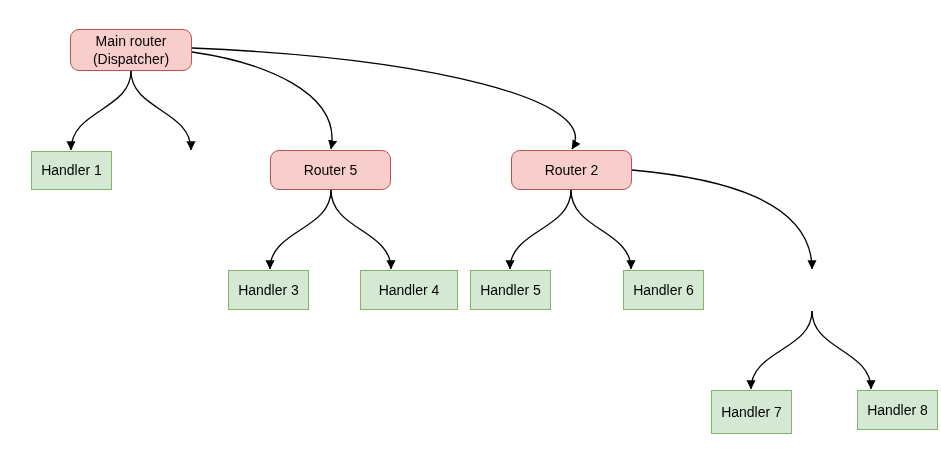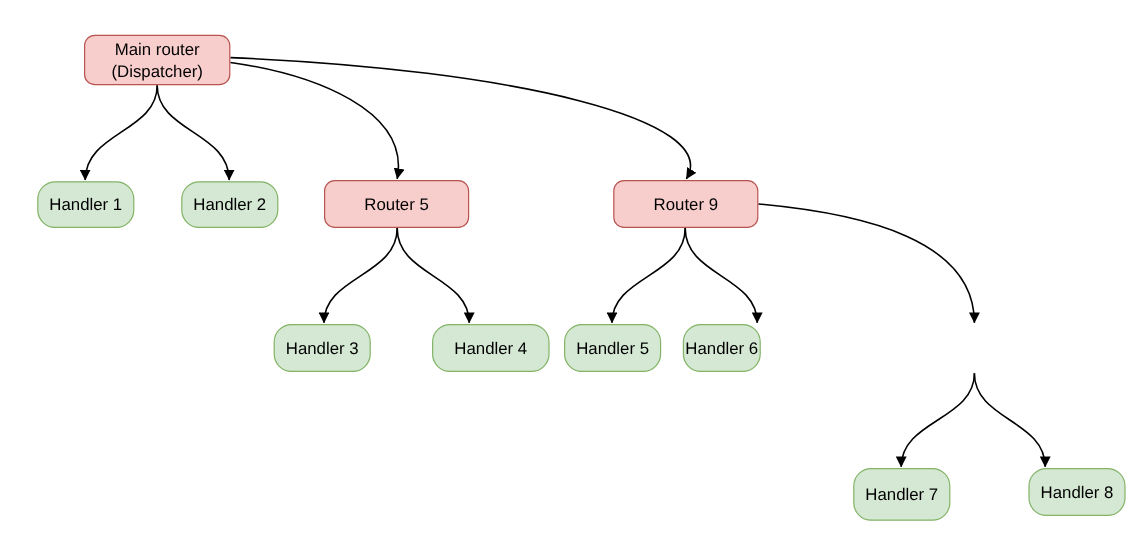--- a/index.html
+++ b/index.html
@@ -10,21 +10,21 @@
   html,body{margin:0;padding:0;background:var(--bg);}
   .canvas{
     position:relative; width:941px; height:461px; background:var(--bg);
     font-family:"Liberation Sans", sans-serif; overflow:hidden;
   }
   .edge-layer{position:absolute; left:0; top:0; width:941px; height:461px;}
   .edge-path{fill:none; stroke:var(--edge-color); stroke-width:1.3px;}
   .node{
     position:absolute; box-sizing:border-box;
     display:flex; align-items:center; justify-content:center;
-    font-size:14px; color:#000; text-align:center;border-radius:15px;
+    font-size:14px; color:#000; text-align:center;
   }
   .router{
     background:var(--router-fill);
     border:1px solid var(--router-border);
     border-radius:9px;
     justify-content:center;
   }
   .handler{
     background:var(--handler-fill);
     border:1px solid var(--handler-border);
@@ -57,45 +57,42 @@
 
   <div class="node router" style="left:70px;top:29px;width:122px;height:42px">
     <span class="node-label">Main router
 (Dispatcher)</span>
   </div>
 
   <div class="node handler" style="left:31px;top:151px;width:81px;height:39px">
     <span class="node-label">Handler 1</span>
   </div>
 
-  <div class="node handler" style="left:151px;top:151px;width:81px;height:39px">
-    <span class="node-label">Handler 2</span>
-  </div>
 
   <div class="node router" style="left:270px;top:150px;width:121px;height:40px">
     <span class="node-label">Router 5</span>
   </div>
 
   <div class="node router" style="left:511px;top:150px;width:121px;height:40px">
-    <span class="node-label">Router 9</span>
+    <span class="node-label">Router 2</span>
   </div>
 
   <div class="node handler" style="left:228px;top:270px;width:81px;height:40px">
     <span class="node-label">Handler 3</span>
   </div>
 
   <div class="node handler" style="left:360px;top:270px;width:98px;height:40px">
     <span class="node-label">Handler 4</span>
   </div>
 
   <div class="node handler" style="left:470px;top:270px;width:81px;height:40px">
     <span class="node-label">Handler 5</span>
   </div>
 
-  <div class="node handler" style="left:569px;top:270px;width:65px;height:40px">
+  <div class="node handler" style="left:623px;top:270px;width:81px;height:40px">
     <span class="node-label">Handler 6</span>
   </div>
 
 
   <div class="node handler" style="left:711px;top:390px;width:81px;height:44px">
     <span class="node-label">Handler 7</span>
   </div>
 
   <div class="node handler" style="left:857px;top:390px;width:81px;height:40px">
     <span class="node-label">Handler 8</span>

